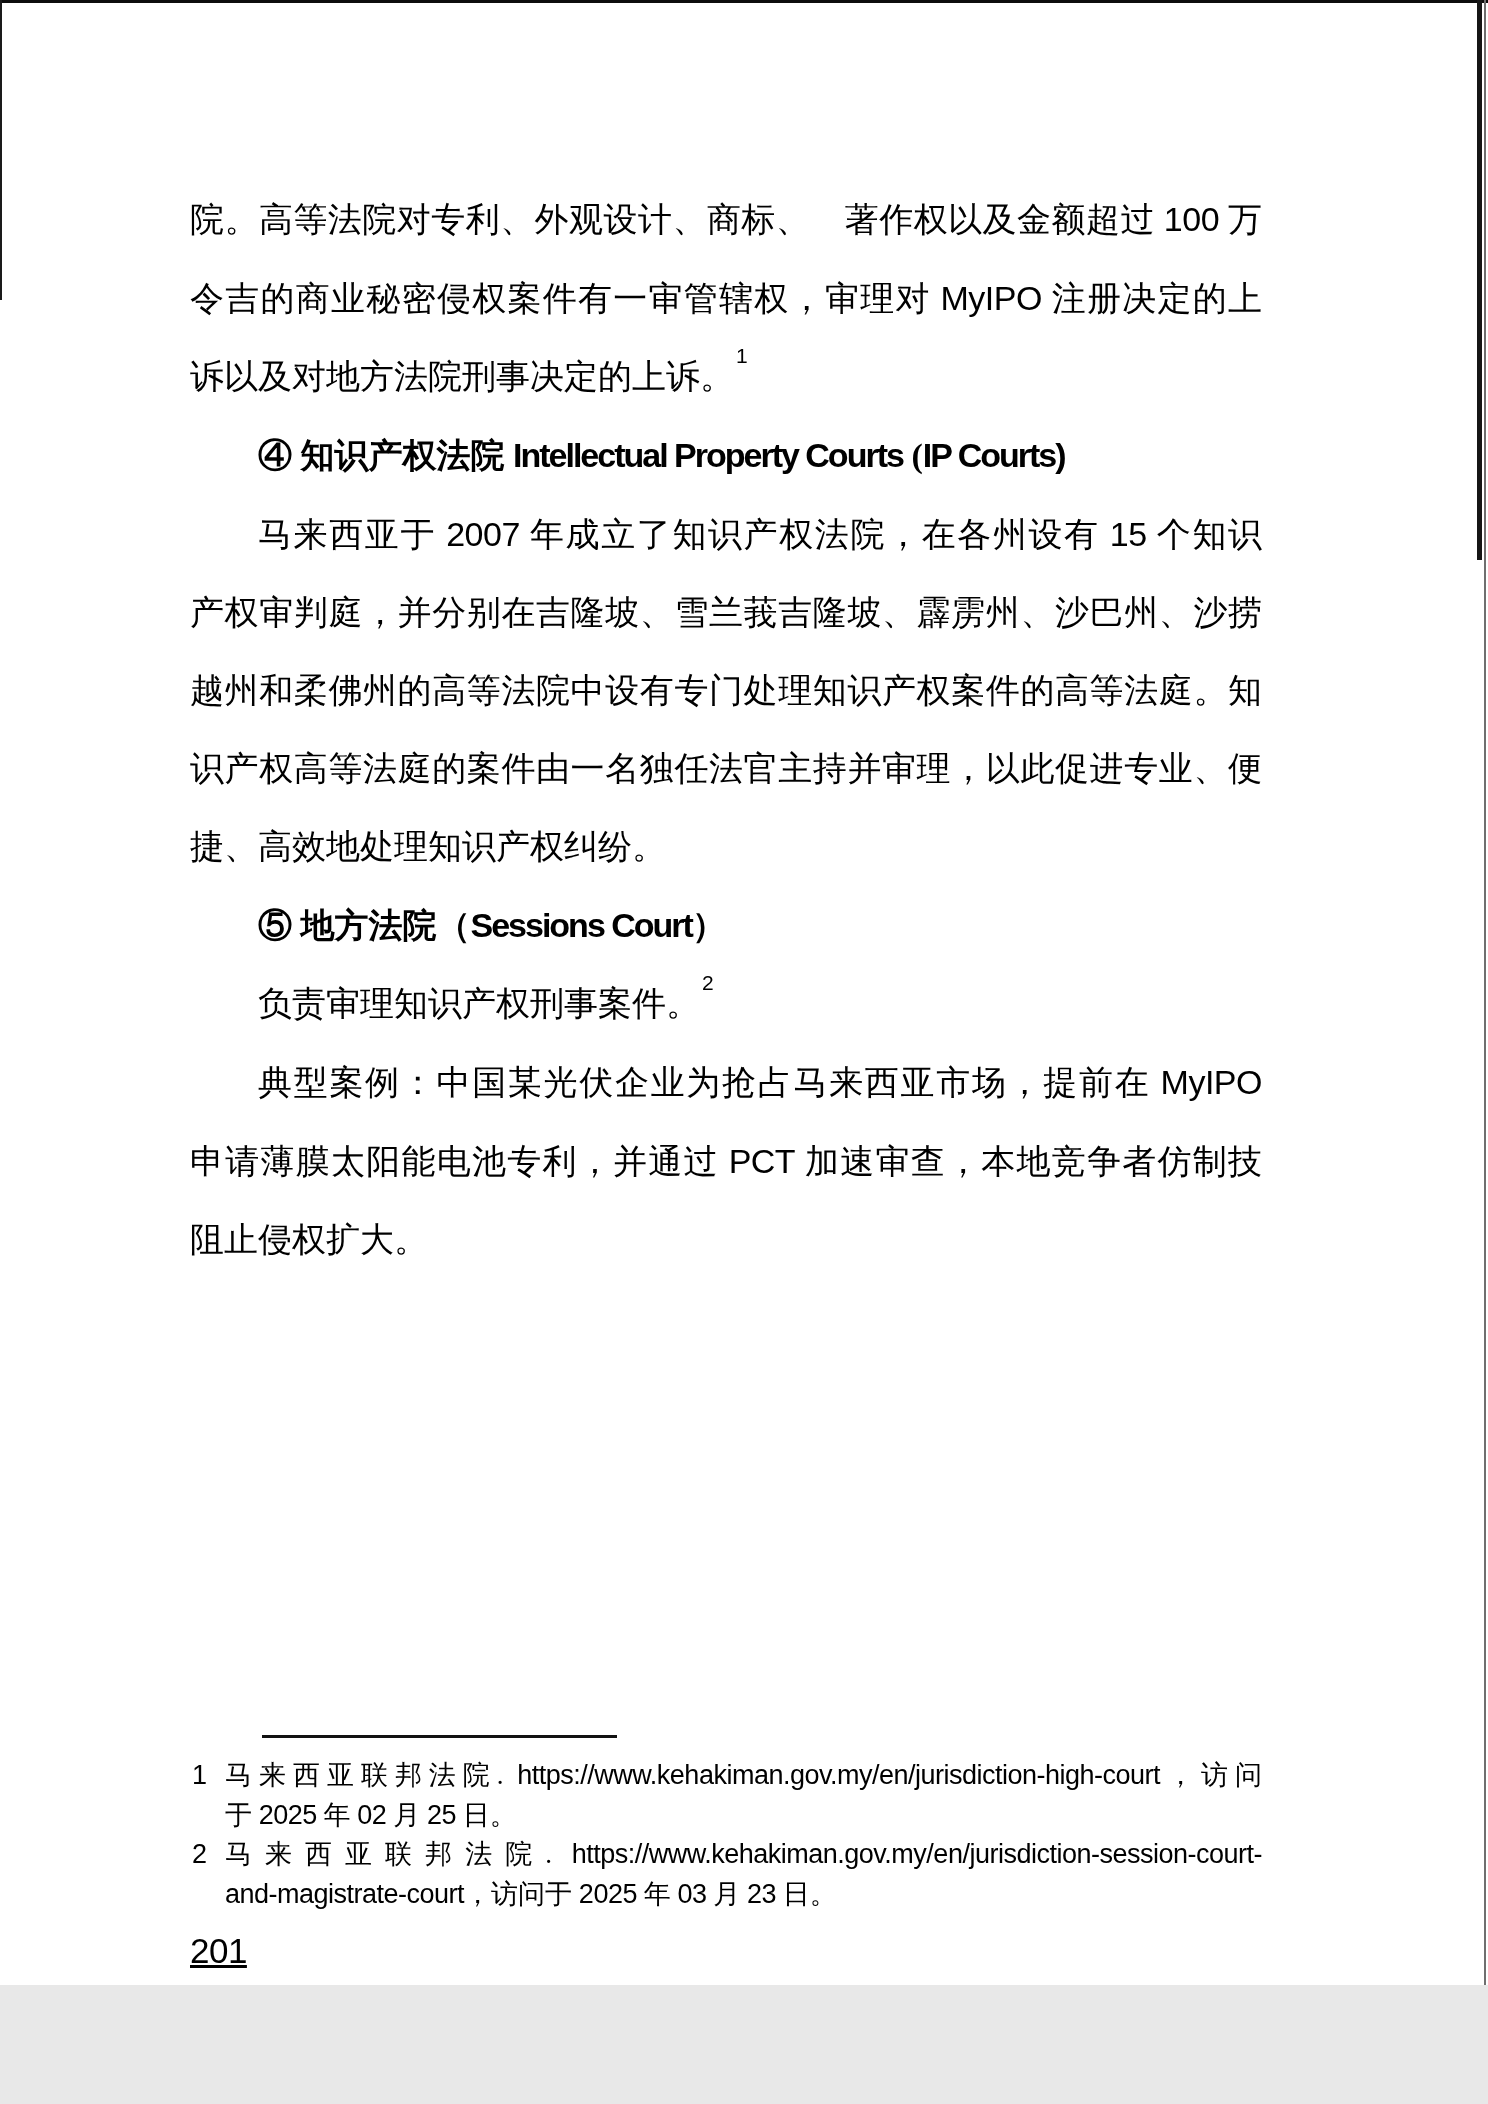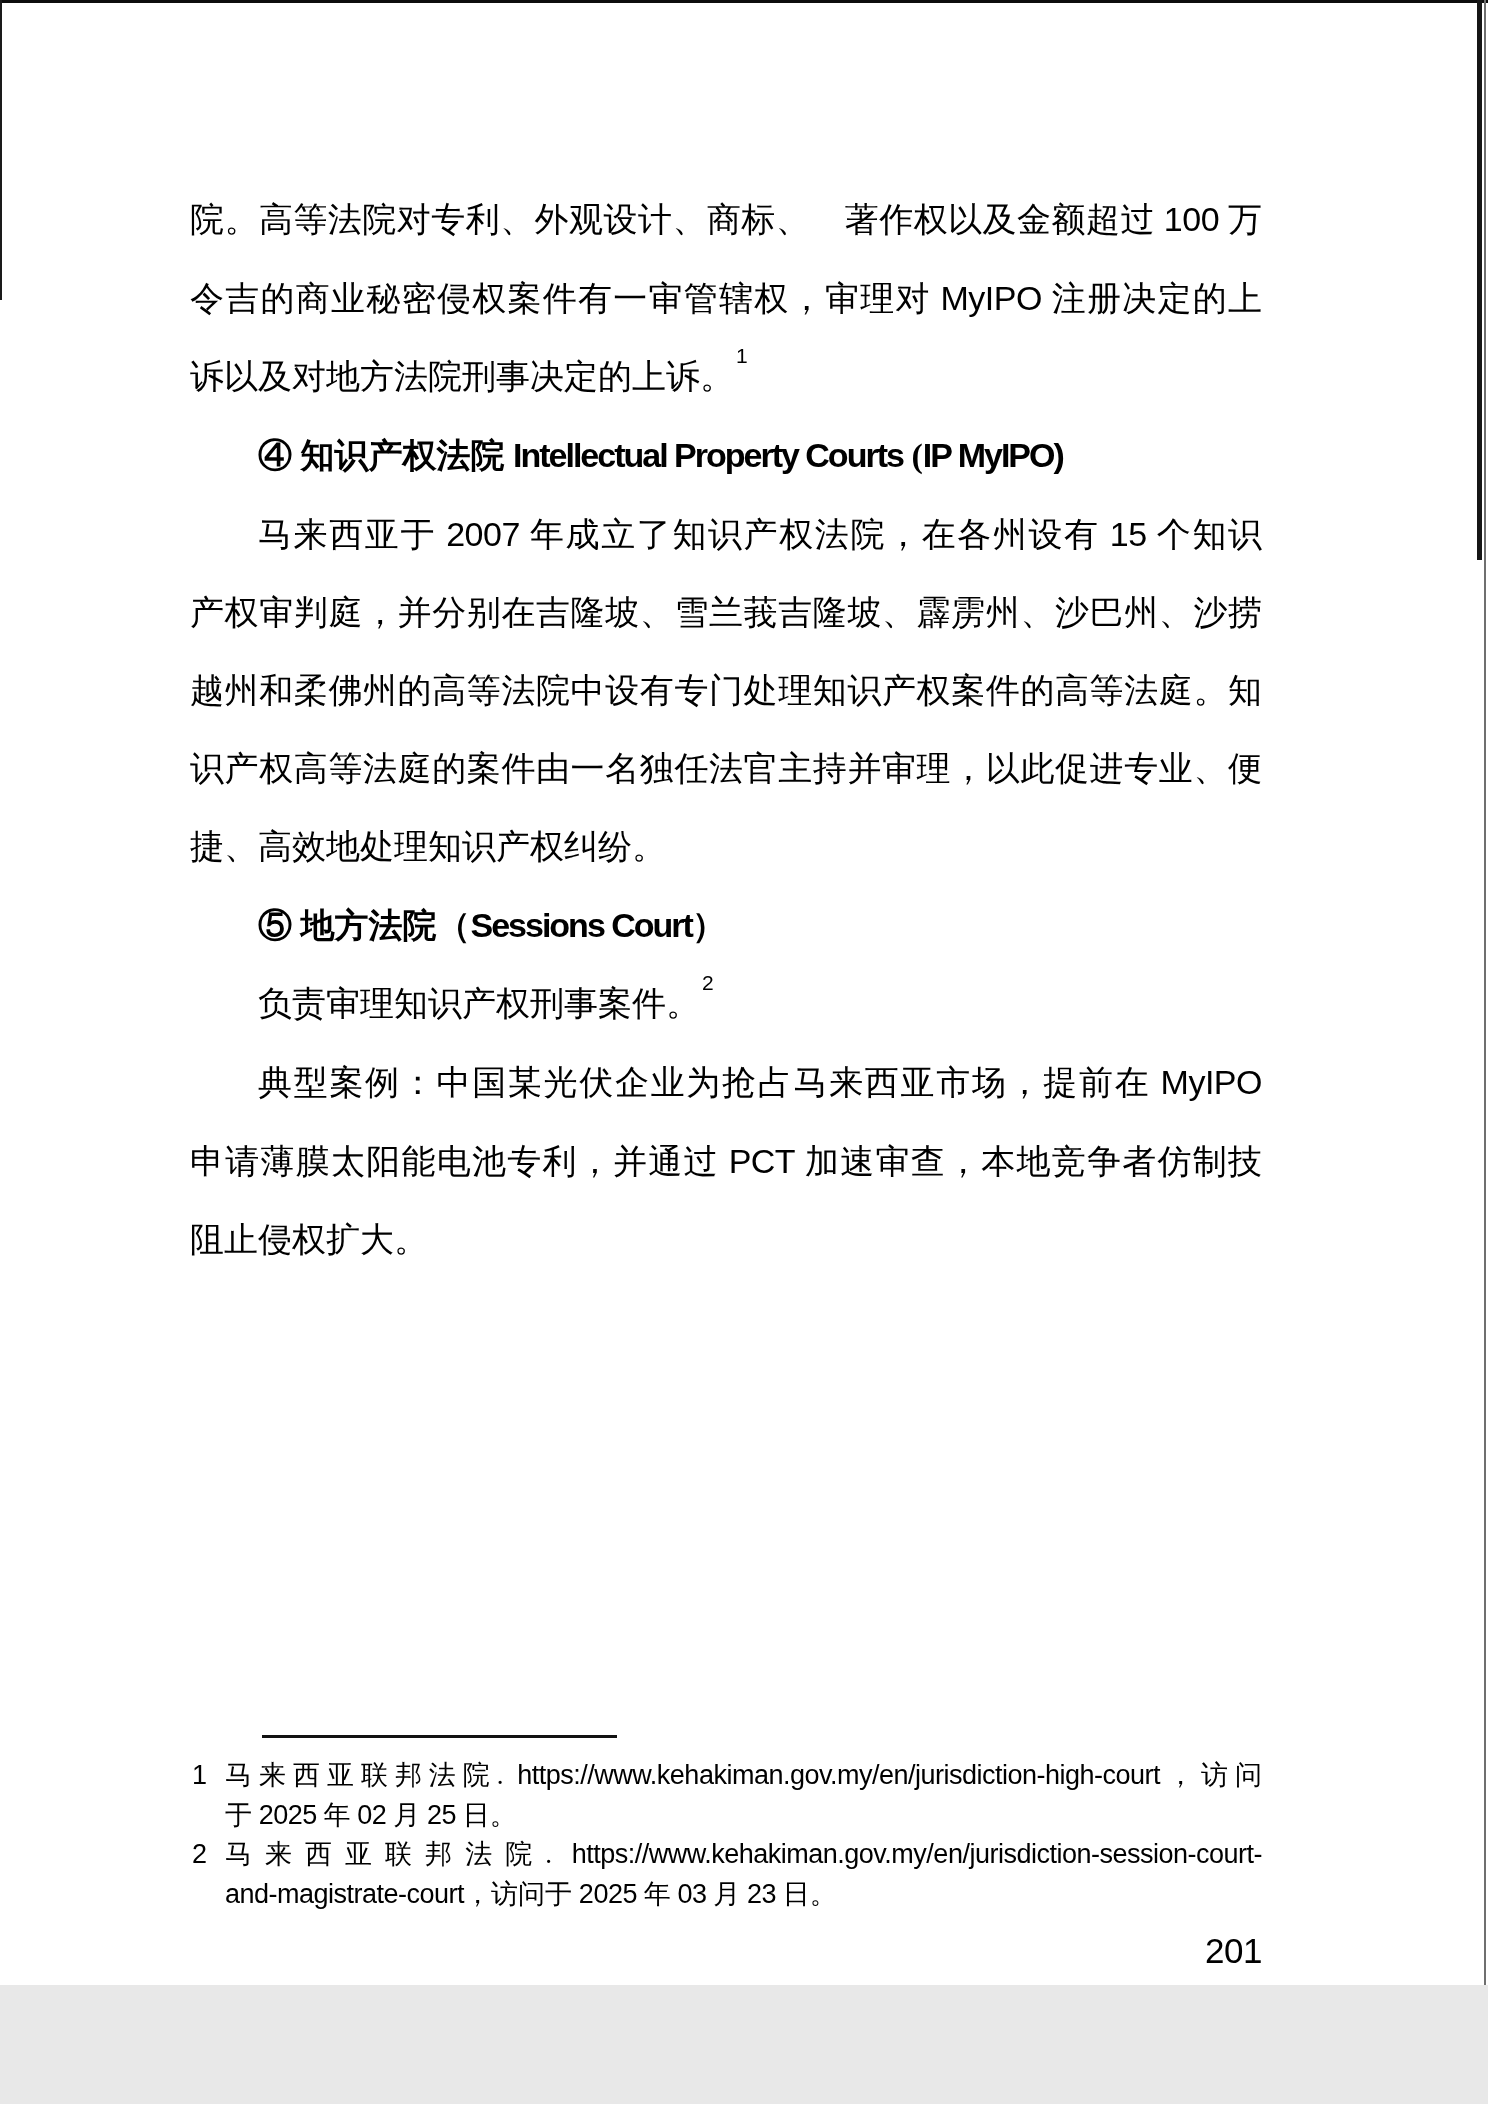--- a/index.html
+++ b/index.html
@@ -32,38 +32,38 @@
   .fn-sep{position:absolute;left:262px;top:1735px;width:355px;height:3px;background:#111;}
   .footnotes{position:absolute;left:190px;top:1756px;width:1072px;}
   .fline{
     position:relative;margin:0;padding-left:35px;
     font-size:27px;line-height:39.5px;text-align:justify;
   }
   .fline.just{text-align-last:justify;}
   .fline .fn-m{position:absolute;left:2px;top:0;font-family:"Liberation Sans",sans-serif;}
 
   .page-number{
-    position:absolute;left:190px;top:1931px;width:1072px;text-align:right;
-    font-family:"Liberation Sans",sans-serif;font-size:35px;color:#000;
+    position:absolute;left:190px;top:1931px;width:1072px;text-align:left;
+    font-family:"Liberation Sans",sans-serif;font-size:35px;color:#000;text-decoration:underline;
   }
 </style>
 </head>
 <body>
 
 <div class="page">
   <div class="edge-top"></div>
   <div class="edge-left"></div>
   <div class="edge-right-a"></div>
   <div class="edge-right-b"></div>
 
   <div class="body-text">
       <p class="line just">院。高等法院对专利、外观设计、商标、　著作权以及金额超过 <span class="lat">100</span> 万</p>
       <p class="line just">令吉的商业秘密侵权案件有一审管辖权，审理对 <span class="lat">MyIPO</span> 注册决定的上</p>
       <p class="line">诉以及对地方法院刑事决定的上诉。<sup><span class="lat">1</span></sup></p>
-      <p class="line bold indent">④ 知识产权法院 <span class="lat">Intellectual Property Courts</span> (<span class="lat">IP MyIPO)</span></p>
+      <p class="line bold indent">④ 知识产权法院 <span class="lat">Intellectual Property Courts</span> (<span class="lat">IP Courts)</span></p>
       <p class="line just indent">马来西亚于 <span class="lat">2007</span> 年成立了知识产权法院，在各州设有 <span class="lat">15</span> 个知识</p>
       <p class="line just">产权审判庭，并分别在吉隆坡、雪兰莪吉隆坡、霹雳州、沙巴州、沙捞</p>
       <p class="line just">越州和柔佛州的高等法院中设有专门处理知识产权案件的高等法庭。知</p>
       <p class="line just">识产权高等法庭的案件由一名独任法官主持并审理，以此促进专业、便</p>
       <p class="line">捷、高效地处理知识产权纠纷。</p>
       <p class="line bold indent">⑤ 地方法院（<span class="lat">Sessions Court</span>）</p>
       <p class="line indent">负责审理知识产权刑事案件。<sup><span class="lat">2</span></sup></p>
       <p class="line just indent">典型案例：中国某光伏企业为抢占马来西亚市场，提前在 <span class="lat">MyIPO</span></p>
       <p class="line just">申请薄膜太阳能电池专利，并通过 <span class="lat">PCT</span> 加速审查，本地竞争者仿制技</p>
       <p class="line">阻止侵权扩大。</p>

